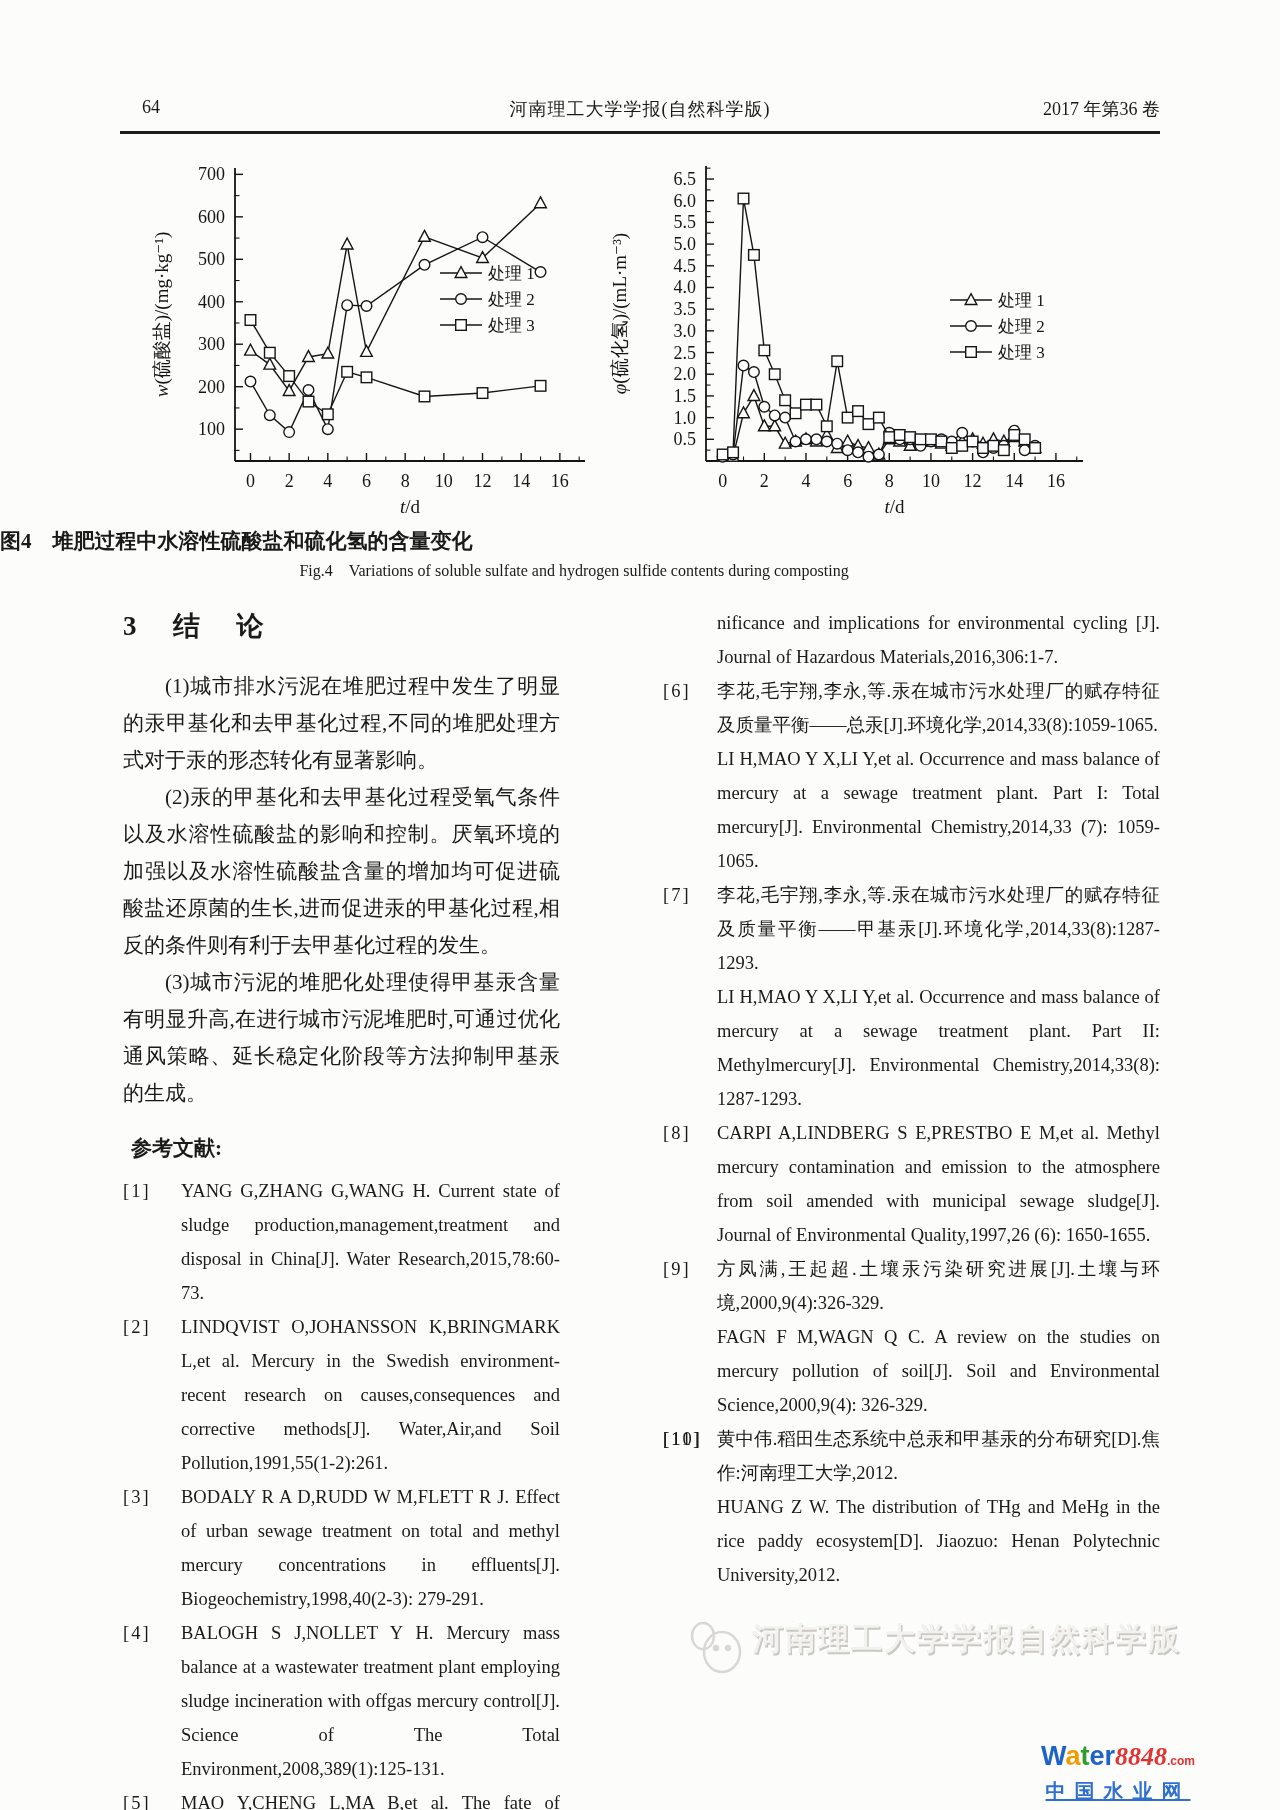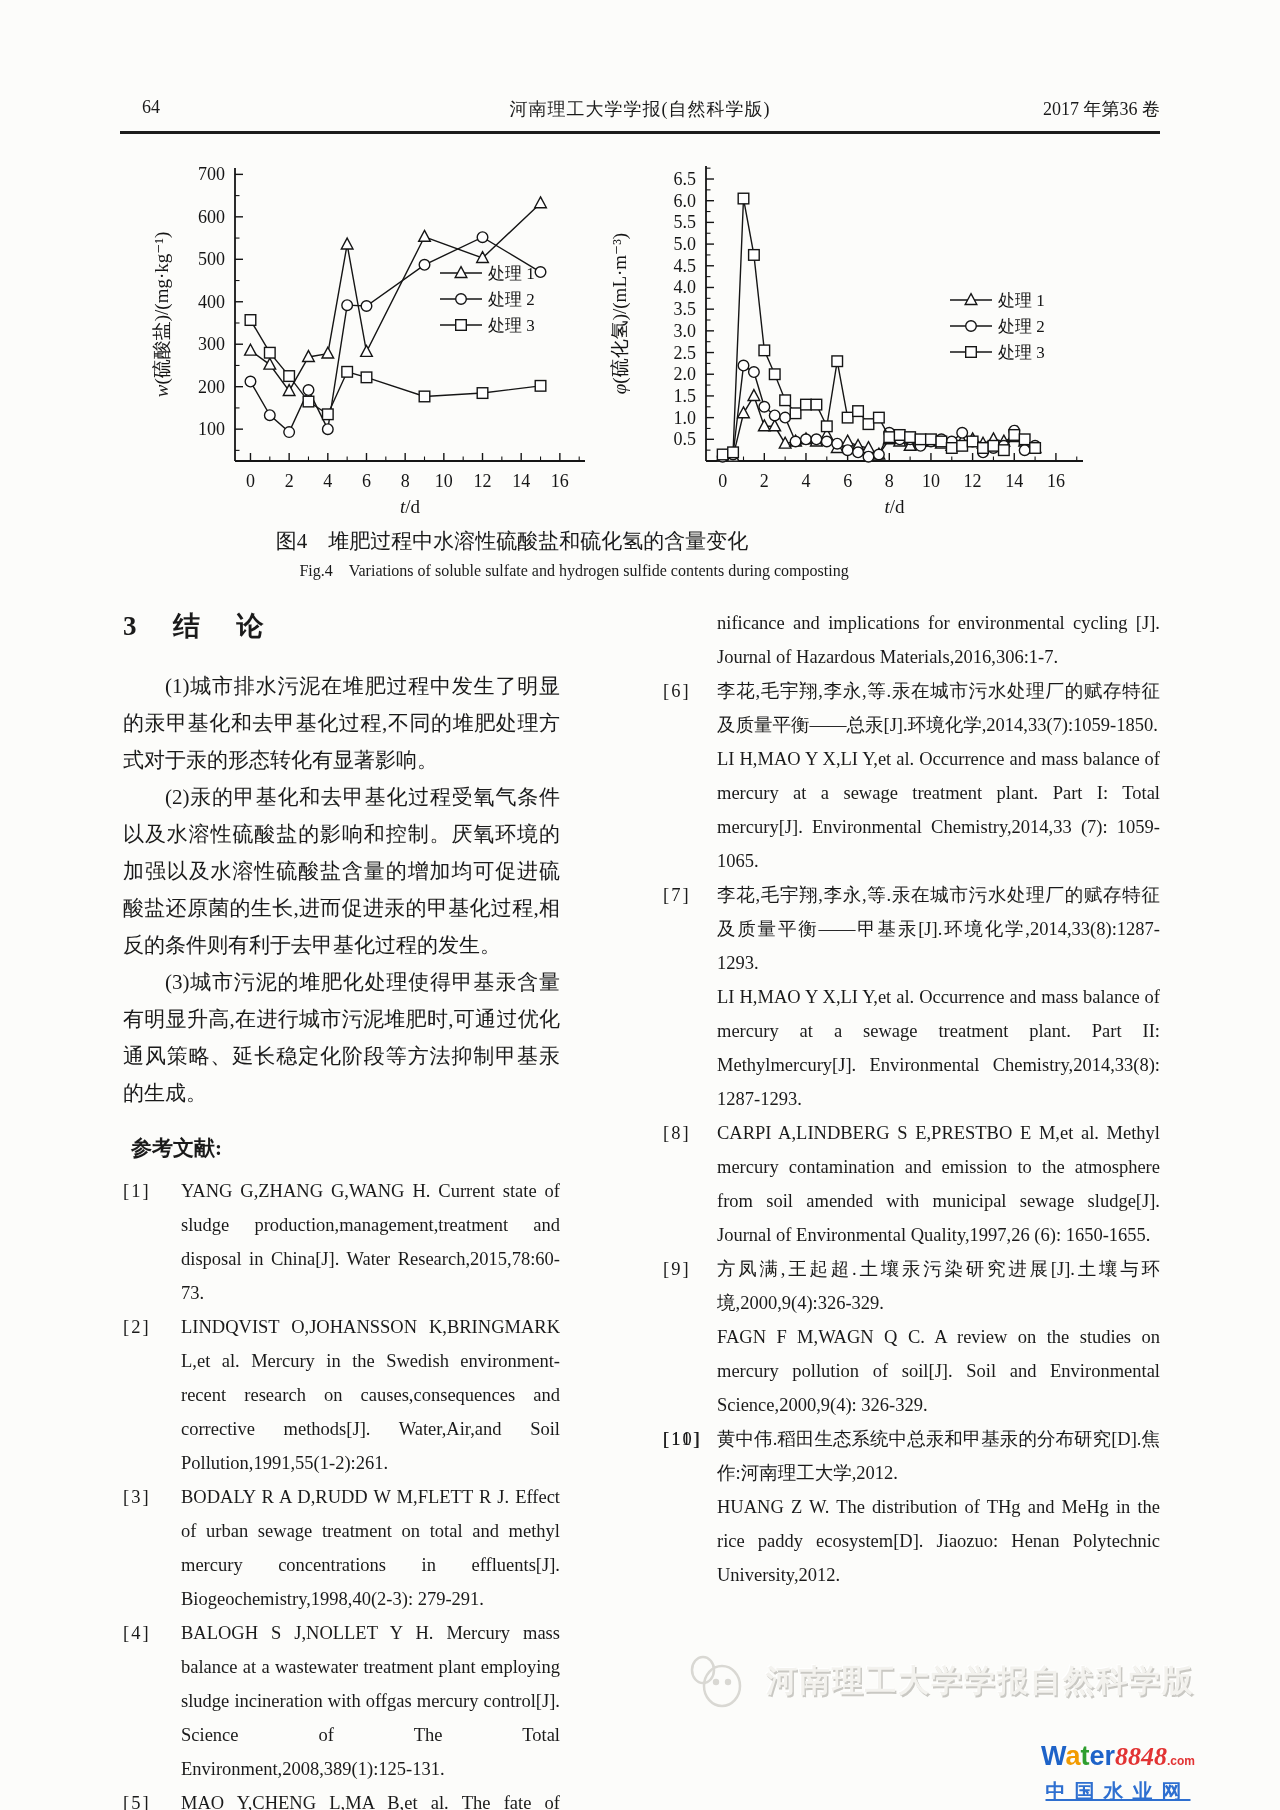--- a/index.html
+++ b/index.html
@@ -12,36 +12,36 @@
   .journal-title{position:absolute;left:0;top:97px;width:1280px;text-align:center;font-size:18px;letter-spacing:1px;}
   .volume-info{position:absolute;right:120px;top:97px;font-size:18px;}
   .header-rule{position:absolute;left:120px;top:131px;width:1040px;height:2.5px;background:#1c1c1c;}
 
   
   .chart{position:absolute;}
   #chart-left{left:140px;top:148px;}
   #chart-right{left:598px;top:148px;}
 
   
-  .caption-zh{position:absolute;top:527px;left:0;width:1024px;text-align:center;font-size:21px;font-weight:normal;}
+  .caption-zh{position:absolute;top:527px;left:0;width:1024px;text-align:left;font-size:21px;font-weight:bold;}
   .caption-en{position:absolute;top:561px;left:0;width:1148px;text-align:center;font-size:16px;}
 
   
   .col-left{position:absolute;left:123px;top:606px;width:437px;}
   .col-right{position:absolute;left:663px;top:606px;width:497px;}
   .sec-heading{font-size:27px;font-weight:bold;word-spacing:1.1em;margin:2px 0 24px 0;}
   .body-para{font-size:21px;line-height:37px;text-align:justify;text-indent:2em;margin:0;}
   .ref-heading{font-size:21px;font-weight:bold;margin:22px 0 12px 8px;}
   .ref-item{position:relative;padding-left:58px;font-size:18.5px;line-height:34px;text-align:justify;}
   .col-right .ref-item{padding-left:54px;}
   .ref-num{position:absolute;left:0;top:0;letter-spacing:2px;}
   .ref-trans{margin-top:0;}
 
   
-  .watermark{position:absolute;left:688px;top:1652px;display:flex;align-items:center;gap:24px;}
+  .watermark{position:absolute;left:688px;top:1618px;display:flex;align-items:flex-start;gap:10px;}
   .watermark-text{font-family:"Liberation Sans","DejaVu Sans",sans-serif;font-size:31px;font-weight:bold;
     letter-spacing:2px;color:#f3f2ee;text-shadow:1.5px 1.5px 0 #c9c8c3,-1px -1px 0 #ffffff;white-space:nowrap;}
   .water-logo{position:absolute;left:1020px;top:1742px;width:196px;text-align:center;
     font-family:"Liberation Sans","DejaVu Sans",sans-serif;}
   .logo-line1{white-space:nowrap;line-height:28px;}
   .logo-word span{font-size:27px;font-weight:bold;}
   .logo-digits{font-size:26px;font-weight:bold;font-style:italic;font-family:"Liberation Serif",serif;}
   .logo-domain{font-size:12px;font-weight:bold;}
   .logo-site{margin-top:3px;font-size:20px;font-weight:bold;letter-spacing:9px;white-space:nowrap;}
 </style>
@@ -385,21 +385,21 @@
   </div>
 
   <div class="col-right">
     <div id="refs-right">
         <div class="ref-item">
           <span class="ref-num"></span>
           <div class="ref-text">nificance and implications for environmental cycling [J]. Journal of Hazardous Materials,2016,306:1-7.</div>
         </div>
         <div class="ref-item">
           <span class="ref-num">[6]</span>
-          <div class="ref-text">李花,毛宇翔,李永,等.汞在城市污水处理厂的赋存特征及质量平衡——总汞[J].环境化学,2014,33(7):1059-1850.</div>
+          <div class="ref-text">李花,毛宇翔,李永,等.汞在城市污水处理厂的赋存特征及质量平衡——总汞[J].环境化学,2014,33(8):1059-1065.</div>
           <div class="ref-text ref-trans">LI H,MAO Y X,LI Y,et al. Occurrence and mass balance of mercury at a sewage treatment plant. Part I: Total mercury[J]. Environmental Chemistry,2014,33 (7): 1059-1065.</div>
         </div>
         <div class="ref-item">
           <span class="ref-num">[7]</span>
           <div class="ref-text">李花,毛宇翔,李永,等.汞在城市污水处理厂的赋存特征及质量平衡——甲基汞[J].环境化学,2014,33(8):1287-1293.</div>
           <div class="ref-text ref-trans">LI H,MAO Y X,LI Y,et al. Occurrence and mass balance of mercury at a sewage treatment plant. Part II: Methylmercury[J]. Environmental Chemistry,2014,33(8): 1287-1293.</div>
         </div>
         <div class="ref-item">
           <span class="ref-num">[8]</span>
           <div class="ref-text">CARPI A,LINDBERG S E,PRESTBO E M,et al. Methyl mercury contamination and emission to the atmosphere from soil amended with municipal sewage sludge[J]. Journal of Environmental Quality,1997,26 (6): 1650-1655.</div>

